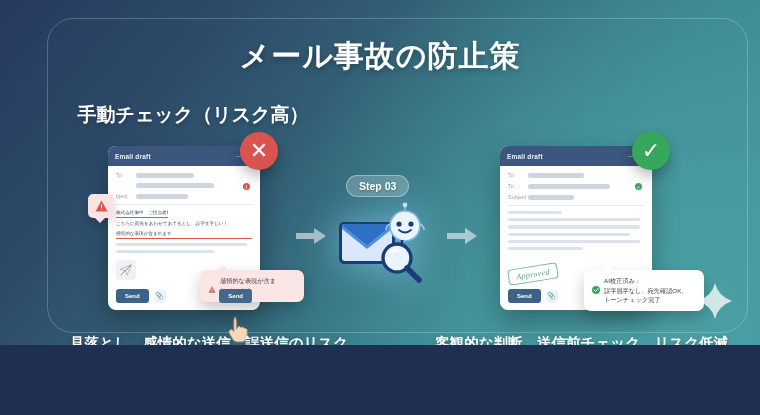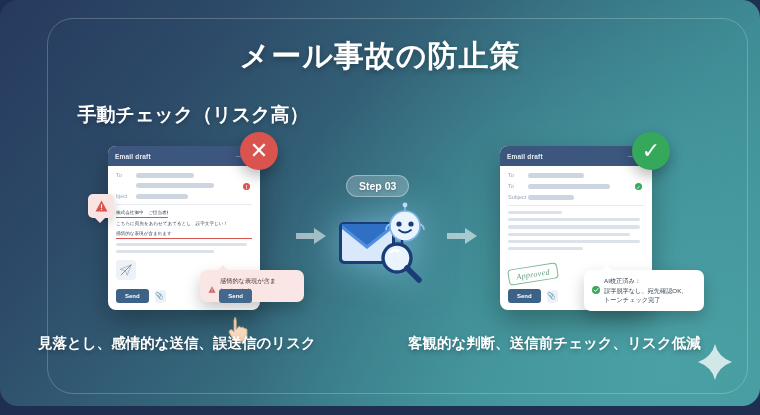--- a/index.html
+++ b/index.html
@@ -2,47 +2,46 @@
 <html><head>
 <meta charset="utf-8">
 <style>
   html,body{margin:0;padding:0;}
   body{
     width:760px;height:415px;overflow:hidden;
     font-family:"Liberation Sans","DejaVu Sans",sans-serif;
     background:#1f2f52;
   }
   .stage{
-    position:relative;width:760px;height:406px;
+    position:relative;width:760px;height:345px;
     background:
       radial-gradient(circle at 88% 92%, #4aa0a4 0%, rgba(74,160,164,0) 55%),
       linear-gradient(128deg,#263a5e 0%, #2d4a68 22%, #35697c 48%, #3c8892 72%, #44969c 100%);
     overflow:hidden;
-    border-radius:18px;
   }
   .inner-frame{
     position:absolute;left:47px;top:18px;right:12px;bottom:12px;
     border:1px solid rgba(255,255,255,0.22);
     border-radius:26px;
     pointer-events:none;
   }
   .title{
     position:absolute;left:0;right:0;top:36px;text-align:center;
     color:#ffffff;font-size:30px;font-weight:bold;letter-spacing:1px;
     text-shadow:0 2px 6px rgba(0,0,0,.32);
   }
   .col-head{
     position:absolute;top:102px;color:#ffffff;font-size:19px;font-weight:bold;
     text-shadow:0 2px 5px rgba(0,0,0,.3);text-align:center;
   }
   .col-head.left{left:48px;width:290px;text-align:center;}
   .col-head.right{left:418px;width:300px;}
   .caption{
     position:absolute;top:334px;color:#ffffff;font-size:14.5px;font-weight:bold;
-    text-shadow:0 2px 5px rgba(0,0,0,.3);text-align:left;
+    text-shadow:0 2px 5px rgba(0,0,0,.3);text-align:right;
   }
   .caption.left{left:38px;width:310px;}
   .caption.right{left:408px;width:320px;}
 
   
   .card{
     position:absolute;background:#ffffff;border-radius:8px;
     box-shadow:0 12px 28px rgba(0,0,0,.30);
     overflow:visible;
   }

